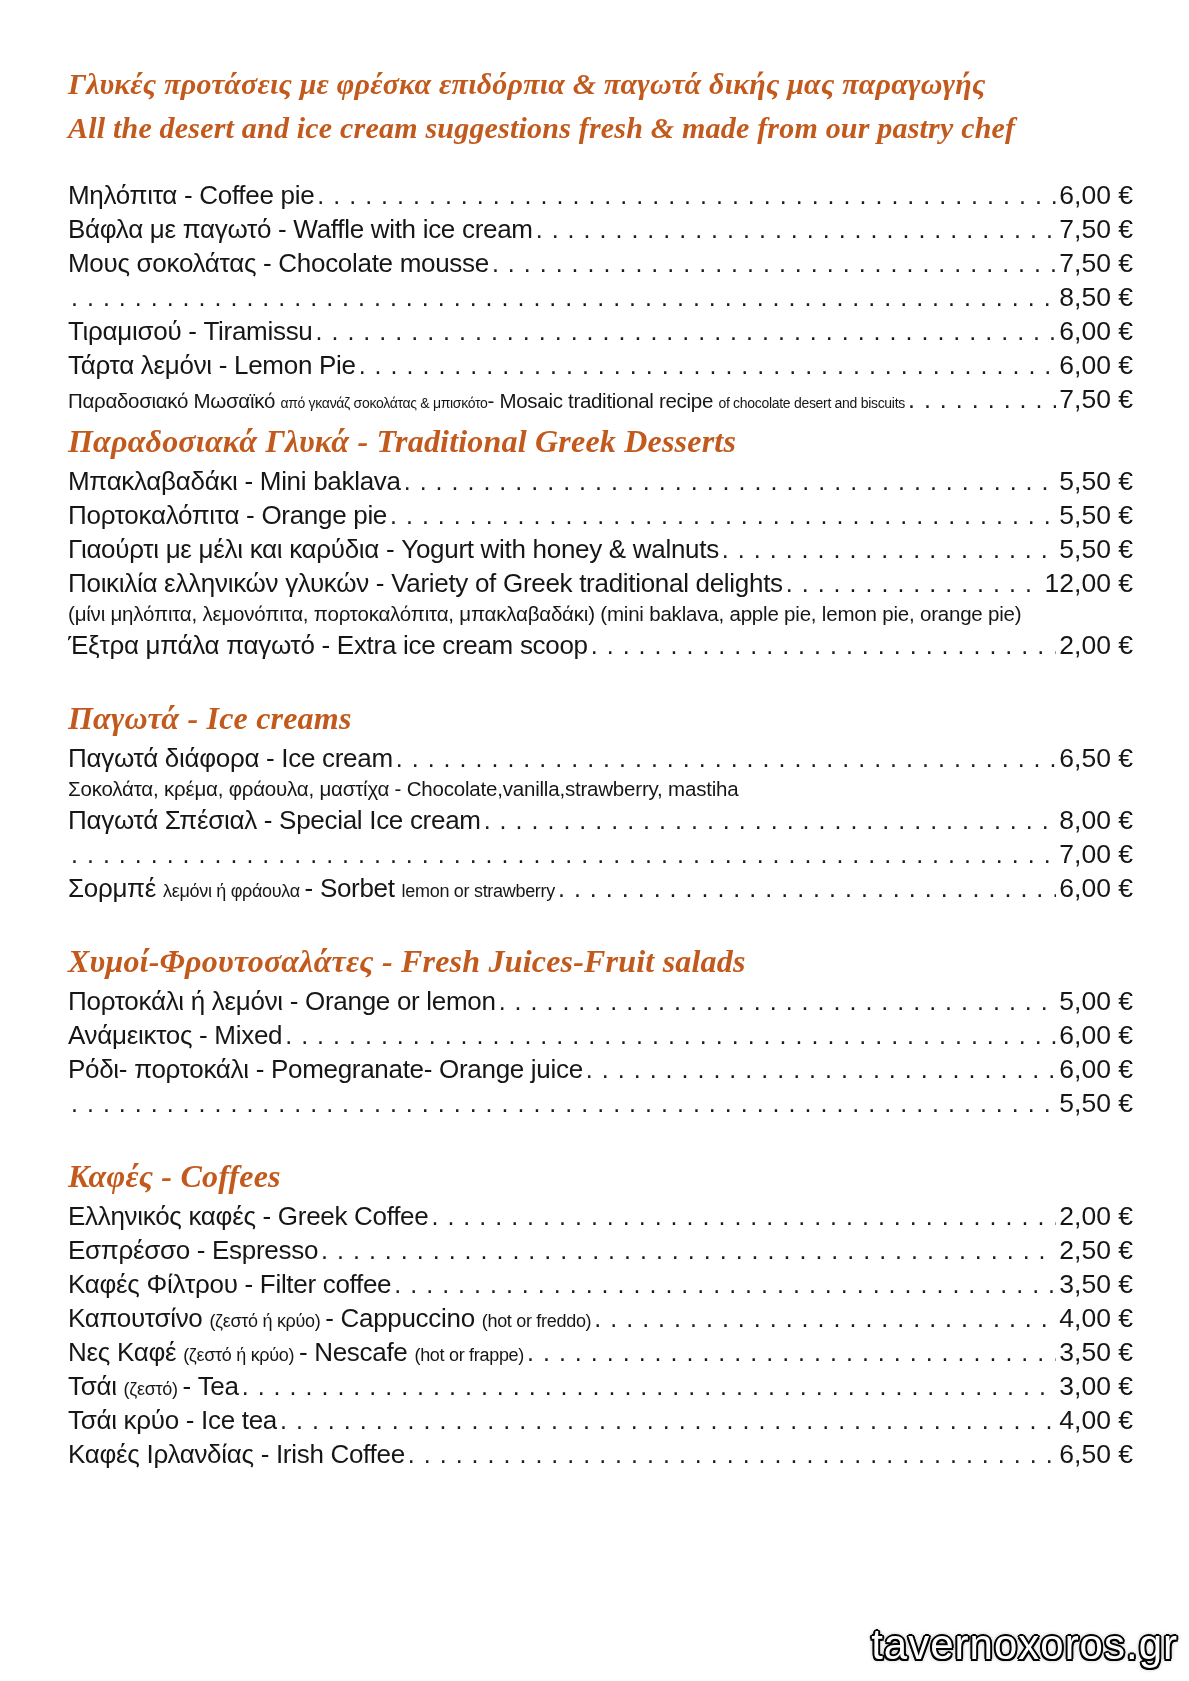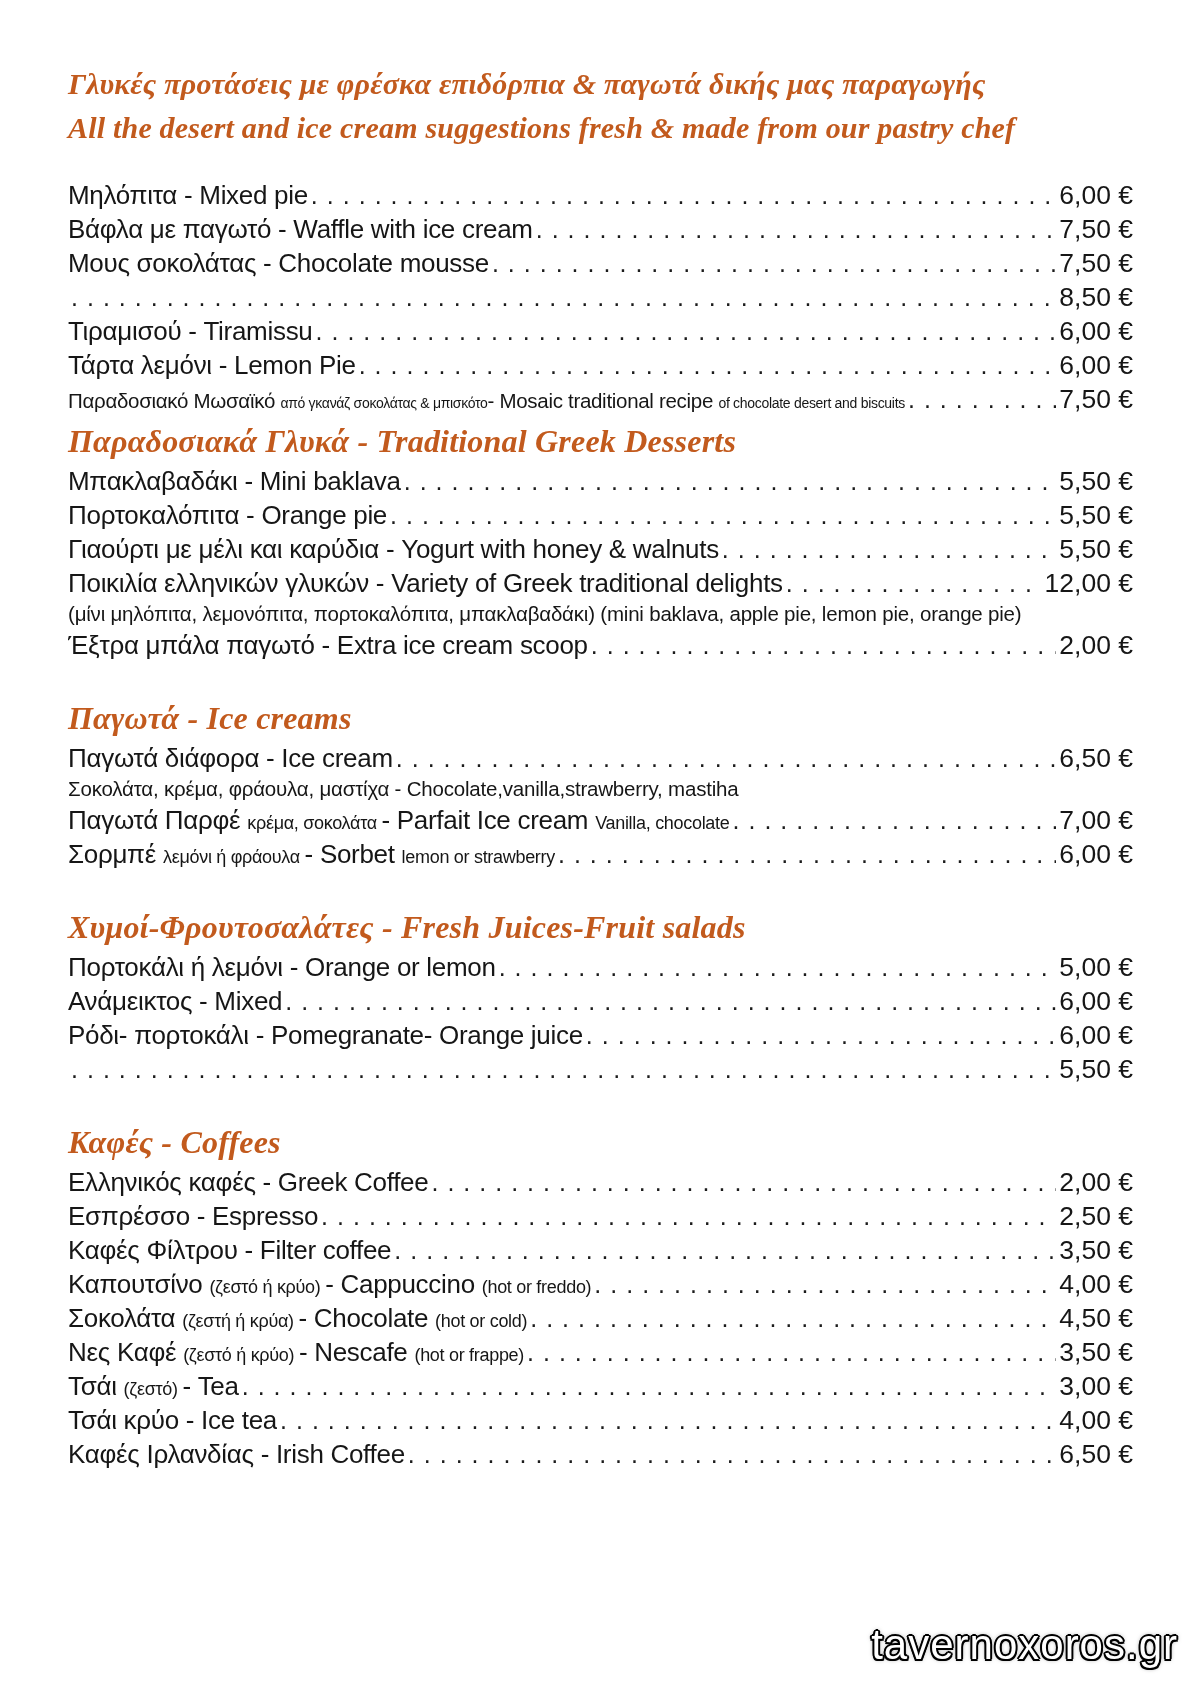--- a/index.html
+++ b/index.html
@@ -53,21 +53,21 @@
 <body>
 
 <div class="page">
   <div class="hdr">
     <div>Γλυκές προτάσεις με φρέσκα  επιδόρπια &amp; παγωτά δικής μας παραγωγής</div>
     <div>All the desert and ice cream suggestions fresh &amp; made from our pastry chef</div>
   </div>
   <div class="menu">
       <section>
         <div class="row">
-          <span class="name"><span>Μηλόπιτα - Mixed pie </span></span>
+          <span class="name"><span>Μηλόπιτα - Coffee pie </span></span>
           <span class="dots"></span>
           <span class="price">6,00 €</span>
         </div>
         <div class="row">
           <span class="name"><span>Βάφλα με παγωτό - Waffle with ice cream </span></span>
           <span class="dots"></span>
           <span class="price">7,50 €</span>
         </div>
         <div class="row">
           <span class="name"><span>Μους σοκολάτας - Chocolate mousse</span></span>
@@ -125,21 +125,25 @@
       </section>
       <section>
         <h2>Παγωτά - Ice creams</h2>
         <div class="row">
           <span class="name"><span>Παγωτά διάφορα - Ice cream </span></span>
           <span class="dots"></span>
           <span class="price">6,50 €</span>
         </div>
         <div class="note">Σοκολάτα, κρέμα, φράουλα, μαστίχα - Chocolate,vanilla,strawberry, mastiha</div>
         <div class="row">
-          <span class="name"><span>Παγωτά Παρφέ </span><span class="sm">κρέμα, σοκολάτα </span><span>- Parfait Ice cream </span><span class="sm">Vanilla, chocolate </span></span>
+          <span class="name"><span>Παγωτά Σπέσιαλ - Special Ice cream</span></span>
+          <span class="dots"></span>
+          <span class="price">8,00 €</span>
+        </div>
+        <div class="row">
           <span class="dots"></span>
           <span class="price">7,00 €</span>
         </div>
         <div class="row">
           <span class="name"><span>Σορμπέ </span><span class="sm">λεμόνι ή φράουλα </span><span>- Sorbet </span><span class="sm">lemon or strawberry </span></span>
           <span class="dots"></span>
           <span class="price">6,00 €</span>
         </div>
       </section>
       <section>
@@ -178,25 +182,20 @@
         </div>
         <div class="row">
           <span class="name"><span>Καφές Φίλτρου - Filter coffee </span></span>
           <span class="dots"></span>
           <span class="price">3,50 €</span>
         </div>
         <div class="row">
           <span class="name"><span>Καπουτσίνο </span><span class="sm">(ζεστό ή κρύο) </span><span>- Cappuccino </span><span class="sm">(hot or freddo) </span></span>
           <span class="dots"></span>
           <span class="price">4,00 €</span>
-        </div>
-        <div class="row">
-          <span class="name"><span>Σοκολάτα </span><span class="sm">(ζεστή ή κρύα) </span><span>- Chocolate </span><span class="sm">(hot or cold)</span></span>
-          <span class="dots"></span>
-          <span class="price">4,50 €</span>
         </div>
         <div class="row">
           <span class="name"><span>Νες Καφέ </span><span class="sm">(ζεστό ή κρύο) </span><span>- Nescafe </span><span class="sm">(hot or frappe) </span></span>
           <span class="dots"></span>
           <span class="price">3,50 €</span>
         </div>
         <div class="row">
           <span class="name"><span>Τσάι </span><span class="sm">(ζεστό) </span><span>- Tea </span></span>
           <span class="dots"></span>
           <span class="price">3,00 €</span>

